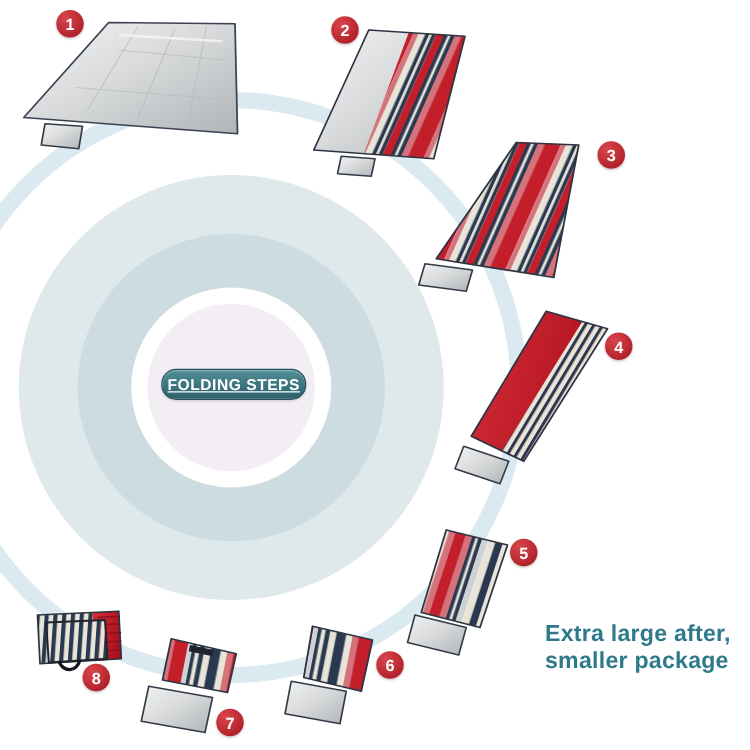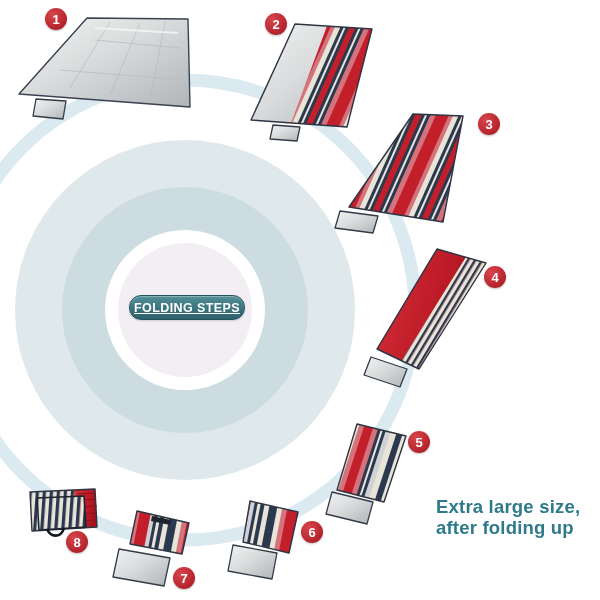--- a/index.html
+++ b/index.html
@@ -147,17 +147,17 @@
   <div class="num-badge" style="left:45px;top:8px;">1</div>
   <div class="num-badge" style="left:265px;top:13px;">2</div>
   <div class="num-badge" style="left:478px;top:113px;">3</div>
   <div class="num-badge" style="left:484px;top:266px;">4</div>
   <div class="num-badge" style="left:408px;top:431px;">5</div>
   <div class="num-badge" style="left:301px;top:521px;">6</div>
   <div class="num-badge" style="left:173px;top:567px;">7</div>
   <div class="num-badge" style="left:66px;top:531px;">8</div>
 
   <div class="tagline">
-    <div>Extra large size,</div>
-    <div>after folding up</div>
+    <div>Extra large after,</div>
+    <div>smaller package</div>
   </div>
 
 </div>
 
 </body></html>

